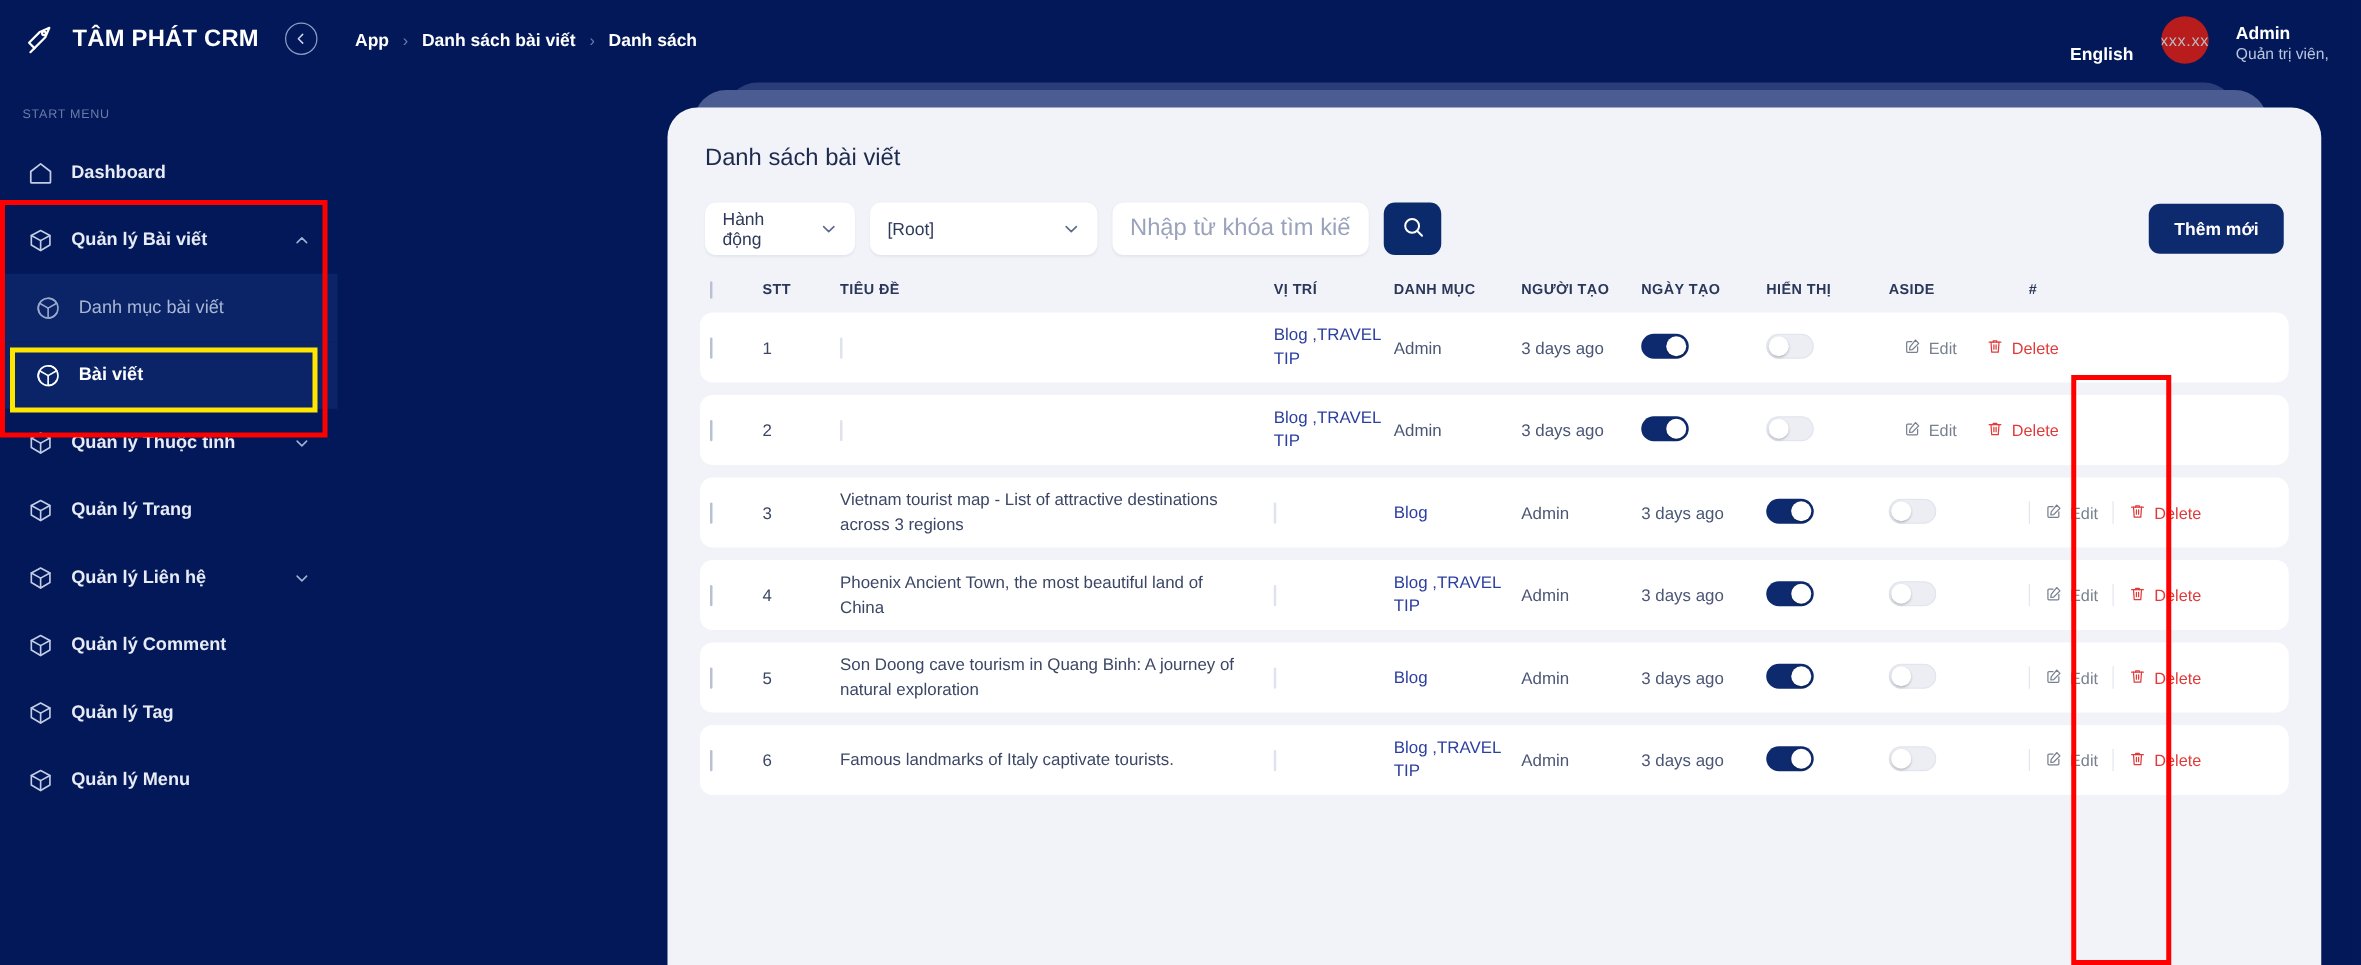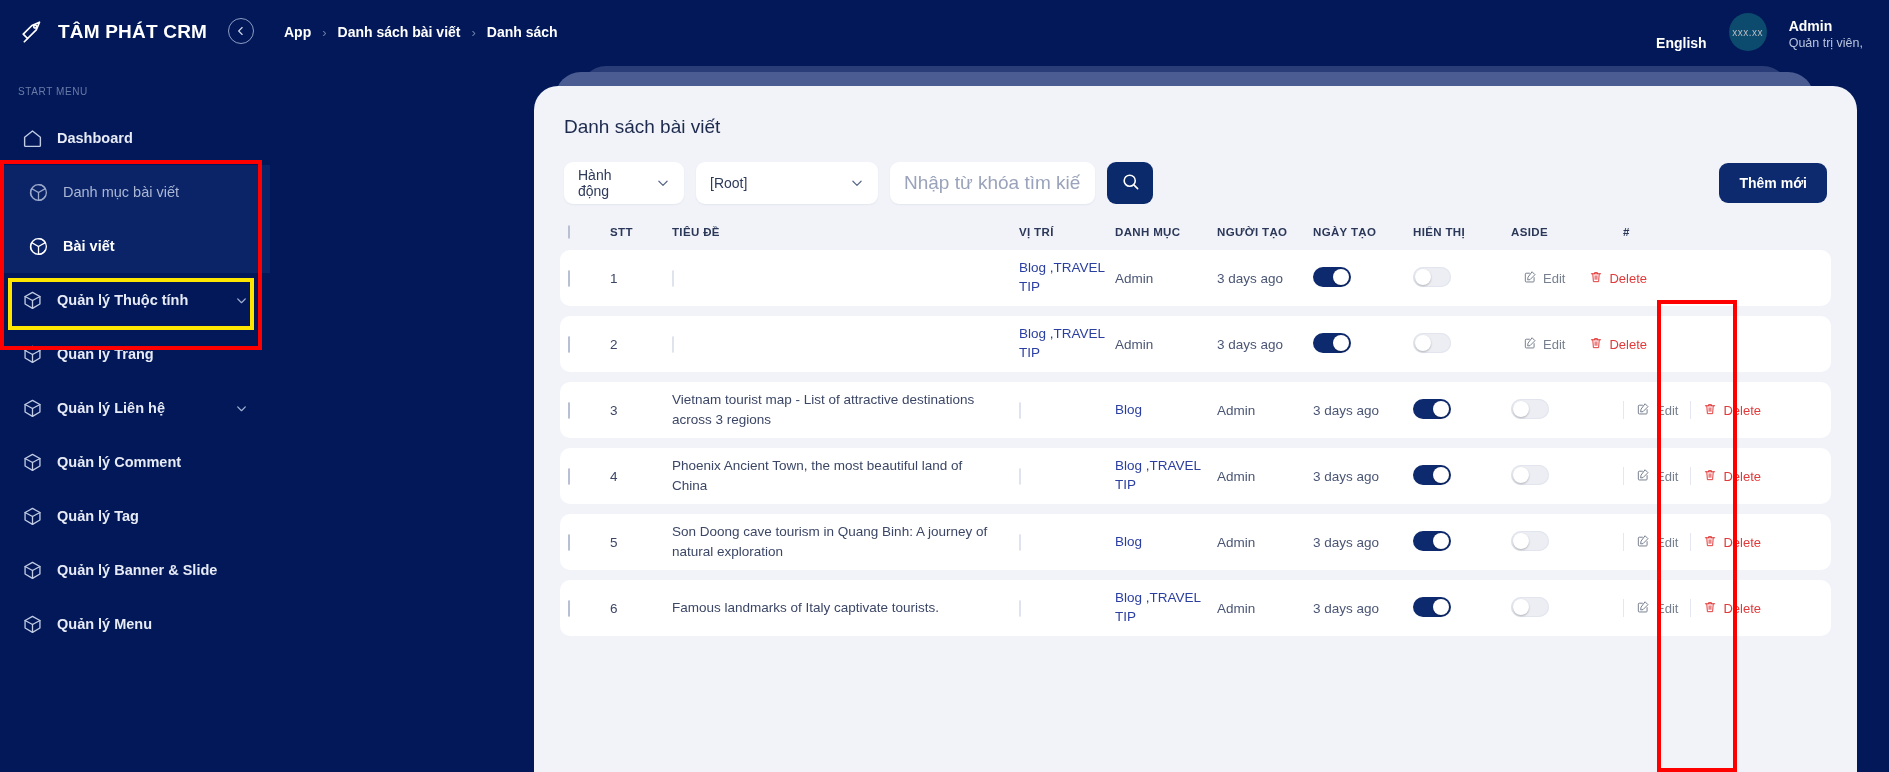--- a/index.html
+++ b/index.html
@@ -68,22 +68,22 @@
     height: 64px; display: flex; align-items: center;
     padding: 0 26px 0 14px; gap: 0; position: relative; z-index: 4;
   }
   .crumbs { display: flex; align-items: center; gap: 11px; }
   .crumb { color: #ffffff; font-size: 14px; font-weight: bold; cursor: pointer; white-space: nowrap; }
   .crumb-sep { color: #6d7ea8; font-size: 13px; }
   .topbar-right { margin-left: auto; display: flex; align-items: flex-end; gap: 22px; }
   .lang { color: #ffffff; font-size: 14px; font-weight: bold; cursor: pointer; }
   .avatar {
     width: 38px; height: 38px; border-radius: 50%;
-    background: #0c4a6e; display: flex; align-items: center; justify-content: center;
-    color: #b9bcc2; font-size: 10px; letter-spacing: .5px; cursor: pointer;
+    background: #b91c1c; display: flex; align-items: center; justify-content: center;
+    color: #b9bcc2; font-size: 13px; letter-spacing: .5px; cursor: pointer;
     overflow: hidden;
   }
   .user-meta { display: flex; flex-direction: column; line-height: 1.3; }
   .user-name { color: #ffffff; font-size: 14px; font-weight: bold; }
   .user-role { color: #b9c4de; font-size: 12.5px; white-space: nowrap; }
 
   
   .layer {
     position: absolute; border-radius: 26px;
   }
@@ -220,20 +220,35 @@
 
       <div class="nav-item">
         <span class="ic">
           <svg viewBox="0 0 24 24" fill="none" stroke="currentColor" stroke-width="1.6" stroke-linecap="round" stroke-linejoin="round">
             <path d="M3 10.5 L12 3.5 L21 10.5 V20 a1 1 0 0 1-1 1H4a1 1 0 0 1-1-1Z"></path>
           </svg>
         </span>
         <span class="lbl">Dashboard</span>
       </div>
 
+      <div class="nav-item">
+        <span class="ic">
+          <svg viewBox="0 0 24 24" fill="none" stroke="currentColor" stroke-width="1.5" stroke-linecap="round" stroke-linejoin="round">
+            <path d="M12 2.8 L20.5 7.4 V16 L12 21 L3.5 16 V7.4 Z"></path>
+            <path d="M3.5 7.4 L12 12 L20.5 7.4"></path>
+              <path d="M12 12 V21"></path>
+          </svg>
+        </span>
+        <span class="lbl">Quản lý Bài viết</span>
+        <span class="chev">
+          <svg viewBox="0 0 24 24" fill="none" stroke="currentColor" stroke-width="2.4" stroke-linecap="round" stroke-linejoin="round">
+            <polyline points="5 15 12 8 19 15"></polyline>
+          </svg>
+        </span>
+      </div>
 
       <div class="nav-item sub open-parent-bg">
         <span class="ic">
           <svg viewBox="0 0 24 24" fill="none" stroke="currentColor" stroke-width="1.5" stroke-linecap="round" stroke-linejoin="round">
             <circle cx="12" cy="12" r="9"></circle>
             <path d="M12 3 a9 9 0 0 1 7.8 4.5 L12 12"></path>
             <path d="M19.8 16.5 a9 9 0 0 1-7.8 4.5 L12 12"></path>
             <path d="M4.2 16.5 a9 9 0 0 1 0-9 L12 12"></path>
           </svg>
         </span>
@@ -311,30 +326,20 @@
         <span class="ic">
           <svg viewBox="0 0 24 24" fill="none" stroke="currentColor" stroke-width="1.5" stroke-linecap="round" stroke-linejoin="round">
             <path d="M12 2.8 L20.5 7.4 V16 L12 21 L3.5 16 V7.4 Z"></path>
             <path d="M3.5 7.4 L12 12 L20.5 7.4"></path>
               <path d="M12 12 V21"></path>
           </svg>
         </span>
         <span class="lbl">Quản lý Tag</span>
       </div>
 
-      <div class="nav-item">
-        <span class="ic">
-          <svg viewBox="0 0 24 24" fill="none" stroke="currentColor" stroke-width="1.5" stroke-linecap="round" stroke-linejoin="round">
-            <path d="M12 2.8 L20.5 7.4 V16 L12 21 L3.5 16 V7.4 Z"></path>
-            <path d="M3.5 7.4 L12 12 L20.5 7.4"></path>
-              <path d="M12 12 V21"></path>
-          </svg>
-        </span>
-        <span class="lbl">Quản lý Banner &amp; Slide</span>
-      </div>
 
       <div class="nav-item">
         <span class="ic">
           <svg viewBox="0 0 24 24" fill="none" stroke="currentColor" stroke-width="1.5" stroke-linecap="round" stroke-linejoin="round">
             <path d="M12 2.8 L20.5 7.4 V16 L12 21 L3.5 16 V7.4 Z"></path>
             <path d="M3.5 7.4 L12 12 L20.5 7.4"></path>
               <path d="M12 12 V21"></path>
           </svg>
         </span>
         <span class="lbl">Quản lý Menu</span>

